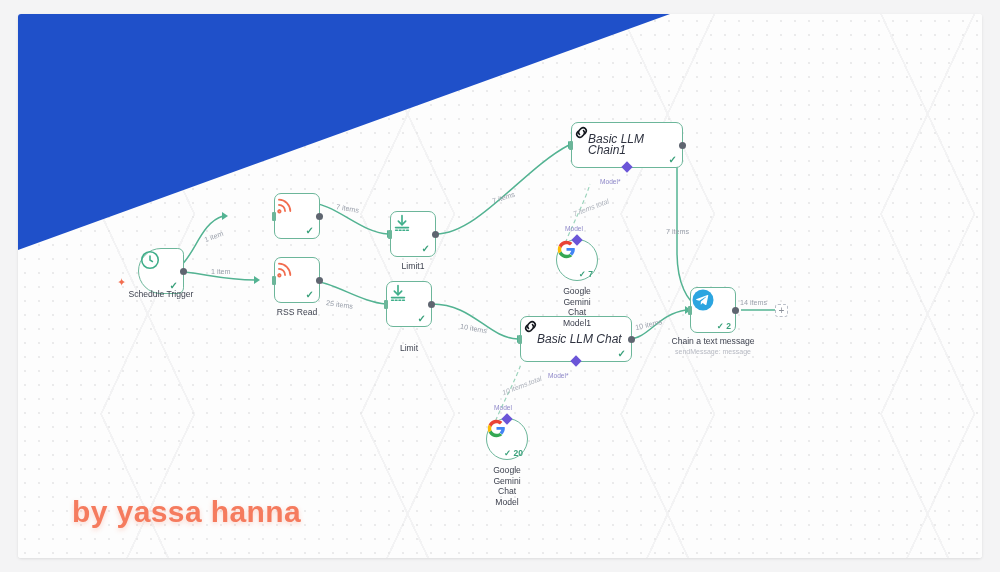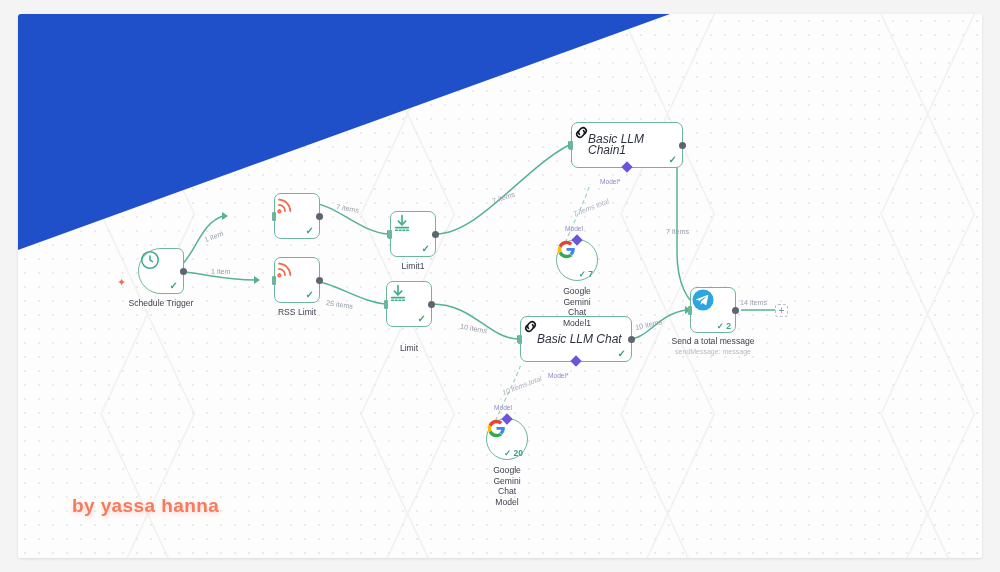--- a/index.html
+++ b/index.html
@@ -96,21 +96,21 @@
     position:absolute;width:13px;height:13px;box-sizing:border-box;
     border:1px dashed #b9bec7;border-radius:3px;background:#fff;
     display:flex;align-items:center;justify-content:center;
     color:#8a9099;font-size:10px;line-height:10px;
   }
   .sparkle{
     position:absolute;color:#f26d4f;font-size:11px;line-height:11px;
   }
   .signature{
     position:absolute;left:54px;top:481px;
-    color:#f57b5e;font-size:19px;font-weight:700;letter-spacing:.4px;
+    color:#f57b5e;font-size:30px;font-weight:700;letter-spacing:.4px;
     text-shadow:0 2px 5px rgba(245,123,94,.30);
   }
 </style>
 </head>
 <body>
 
 <div id="stage">
   <div class="card">
     <div class="canvas-bg"></div>
 
@@ -161,21 +161,21 @@
       <div class="sparkle" style="left:99px;top:263px;">✦</div>
       <div class="node" style="left:120px;top:234px;">
         <div class="nbox trigger">
           <svg width="22" height="22" viewBox="0 0 24 24" fill="none" stroke="#3fae8a" stroke-width="1.7">
             <circle cx="12" cy="12" r="9"></circle>
               <path d="M12 7v5l3.2 2"></path>
           </svg>
           <span class="chk">✓</span>
           <span class="port out"></span>
         </div>
-        <div class="nlabel" style="top:50px;">Schedule Trigger</div>
+        <div class="nlabel" style="top:41px;">Schedule Trigger</div>
       </div>
 
       <div class="node" style="left:256px;top:179px;">
         <div class="nbox">
           <span class="port-in"></span>
           <svg width="21" height="21" viewBox="0 0 24 24" fill="none" stroke="#f26d4f" stroke-width="2" stroke-linecap="round">
             <path d="M5 18.5a1.4 1.4 0 1 0 .01 0"></path>
             <path d="M4.5 12.5a7 7 0 0 1 7 7"></path>
             <path d="M4.5 6.5a13 13 0 0 1 13 13"></path>
           </svg>
@@ -189,21 +189,21 @@
         <div class="nbox">
           <span class="port-in"></span>
           <svg width="21" height="21" viewBox="0 0 24 24" fill="none" stroke="#f26d4f" stroke-width="2" stroke-linecap="round">
             <path d="M5 18.5a1.4 1.4 0 1 0 .01 0"></path>
             <path d="M4.5 12.5a7 7 0 0 1 7 7"></path>
             <path d="M4.5 6.5a13 13 0 0 1 13 13"></path>
           </svg>
           <span class="chk">✓</span>
           <span class="port out"></span>
         </div>
-        <div class="nlabel" style="top:50px;">RSS Limit</div>
+        <div class="nlabel" style="top:50px;">RSS Read</div>
       </div>
 
       <div class="node" style="left:372px;top:197px;">
         <div class="nbox">
           <span class="port-in"></span>
           <svg width="22" height="22" viewBox="0 0 24 24" fill="none" stroke="#3fae8a" stroke-width="1.8" stroke-linecap="round">
             <path d="M12 4v9"></path>
               <path d="M8 10l4 4 4-4"></path>
             <path d="M5 17h14"></path>
             <path d="M5 20h2M9 20h2M13 20h2M17 20h2" stroke-width="1.6"></path>
@@ -297,21 +297,21 @@
       <div class="node" style="left:672px;top:273px;">
         <div class="nbox">
           <span class="port-in"></span>
           <svg width="24" height="24" viewBox="0 0 48 48">
             <circle cx="24" cy="24" r="21" fill="#2ca5e0"></circle>
             <path fill="#fff" d="M34.6 15.2 30.9 33c-.3 1.2-1 1.5-2 .9l-5.6-4.1-2.7 2.6c-.3.3-.6.6-1.2.6l.4-5.8 10.4-9.4c.5-.4-.1-.6-.7-.2l-12.9 8.1-5.5-1.7c-1.2-.4-1.2-1.2.3-1.8l21.6-8.3c1-.4 1.9.2 1.6 1.3z"></path>
           </svg>
           <span class="chk withnum">✓&nbsp;<span>2</span></span>
           <span class="port out"></span>
         </div>
-        <div class="nlabel" style="top:49px;">Send a total message</div>
+        <div class="nlabel" style="top:49px;">Chain a text message</div>
         <div class="nsub" style="top:60px;">sendMessage: message</div>
       </div>
 
       <div class="plusbtn" style="left:757px;top:290px;">+</div>
 
       <div class="edge-label" style="left:186px;top:218px;transform:rotate(-20deg);">1 item</div>
       <div class="edge-label" style="left:193px;top:253px;">1 item</div>
       <div class="edge-label" style="left:318px;top:190px;transform:rotate(10deg);">7 items</div>
       <div class="edge-label" style="left:308px;top:286px;transform:rotate(8deg);">25 items</div>
       <div class="edge-label" style="left:474px;top:179px;transform:rotate(-18deg);">7 items</div>

